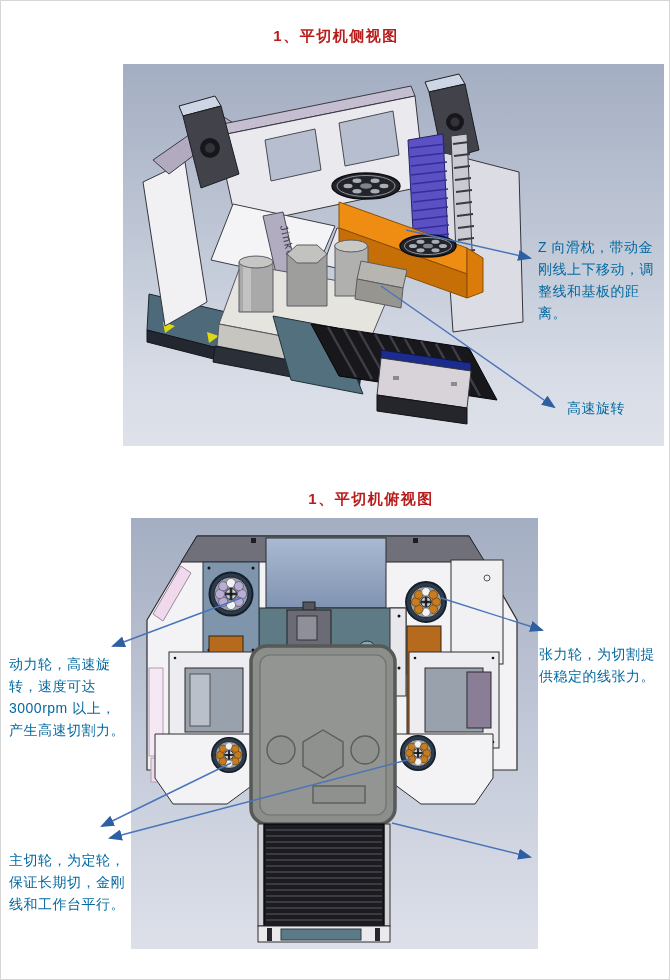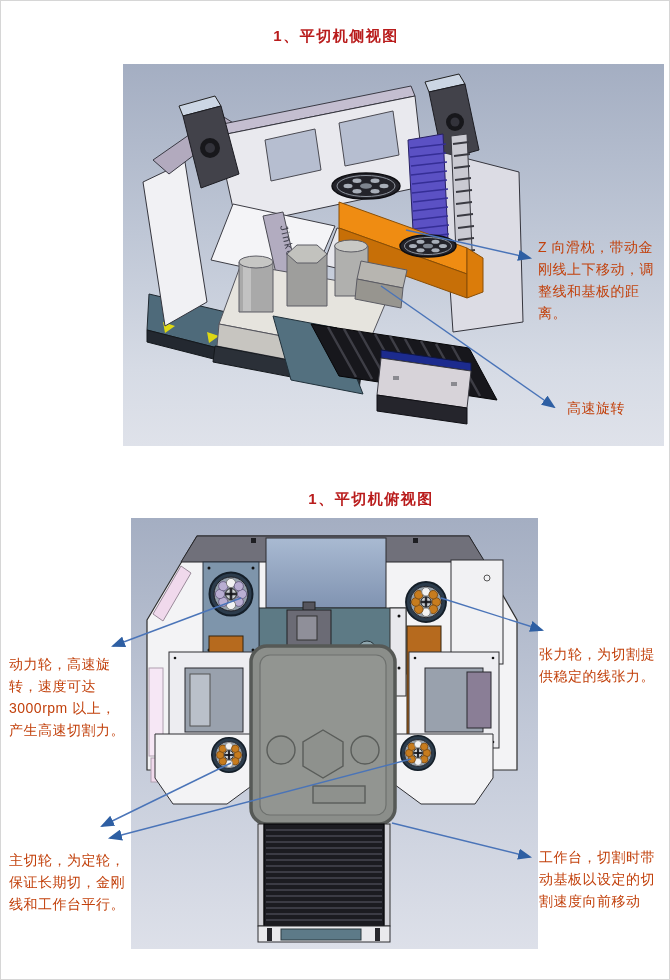--- a/index.html
+++ b/index.html
@@ -13,21 +13,21 @@
     font-size:15px;font-weight:bold;color:#b91c1c;letter-spacing:1.5px;
   }
   #title1{top:26px;}
   #title2{top:489px;margin-left:35px;}
   .figure{position:absolute;z-index:1;}
   #figure1{left:122px;top:63px;width:541px;height:382px;}
   #figure2{left:130px;top:517px;width:407px;height:431px;}
   .figure svg{display:block;}
   .ann{
     position:absolute;z-index:6;font-size:14px;line-height:22px;
-    color:#c2410c;letter-spacing:0.5px;
+    color:#0369a1;letter-spacing:0.5px;
   }
   #ann-zslide{left:537px;top:235px;width:124px;}
   #ann-substrate{left:566px;top:396px;width:92px;}
   #ann-power{left:8px;top:652px;width:118px;}
   #ann-tension{left:538px;top:642px;width:126px;}
   #ann-main{left:8px;top:848px;width:124px;}
   #ann-table{left:538px;top:845px;width:128px;}
   #callouts{position:absolute;left:0;top:0;z-index:5;pointer-events:none;}
 </style>
 </head>
@@ -291,21 +291,20 @@
         <use href="#wheelO" transform="translate(287,235) scale(0.8)"></use>
       </g>
     </svg>
   </div>
 
   <div class="ann" id="ann-zslide">Z 向滑枕，带动金刚线上下移动，调整线和基板的距离。</div>
   <div class="ann" id="ann-substrate">高速旋转</div>
   <div class="ann" id="ann-power">动力轮，高速旋转，速度可达3000rpm 以上，产生高速切割力。</div>
   <div class="ann" id="ann-tension">张力轮，为切割提供稳定的线张力。</div>
   <div class="ann" id="ann-main">主切轮，为定轮，保证长期切，金刚线和工作台平行。</div>
-  <div class="ann" id="ann-table">工作台，切割时带动基板以设定的切割速度向前移动</div>
 
   <svg id="callouts" width="670" height="980" viewBox="0 0 670 980">
     <defs>
       <marker id="arrw" markerWidth="10" markerHeight="8" refX="8.5" refY="4" orient="auto">
         <path d="M0,0 L10,4 L0,8 Z" fill="#2e5fa3"></path>
       </marker>
     </defs>
     <g stroke="#4a74b8" stroke-width="1.4" fill="none">
       <line x1="405" y1="229" x2="529" y2="257" marker-end="url(#arrw)"></line>
       <line x1="380" y1="285" x2="553" y2="406" marker-end="url(#arrw)"></line>

